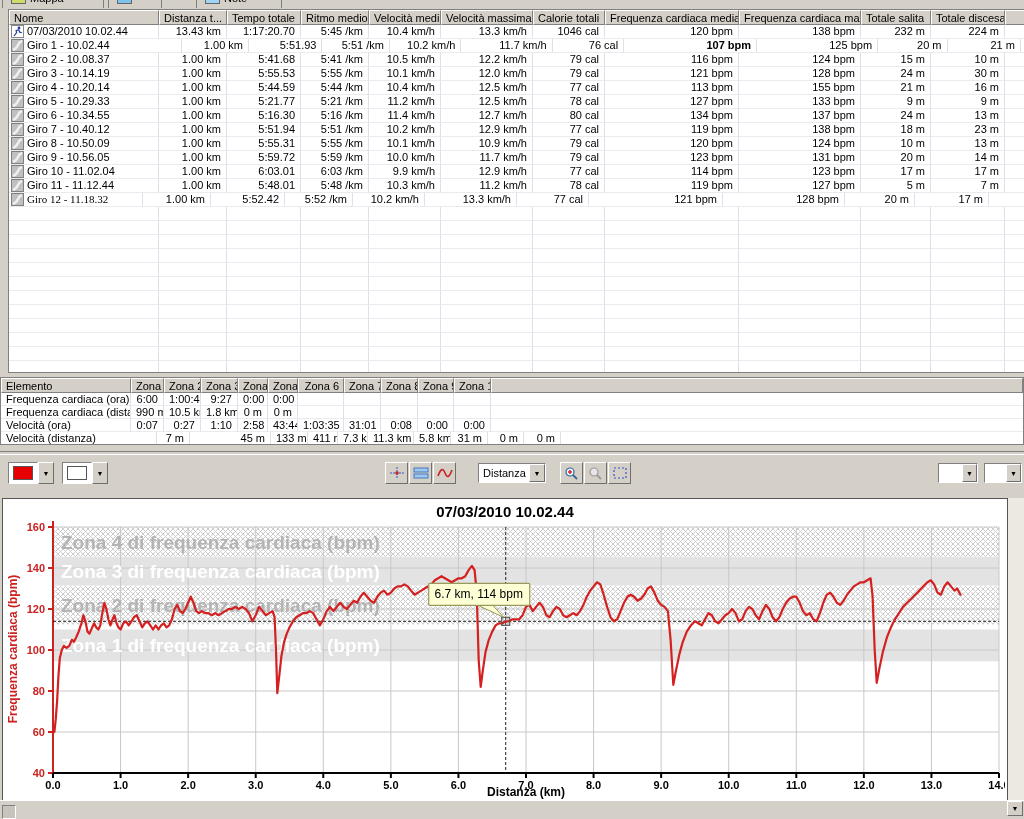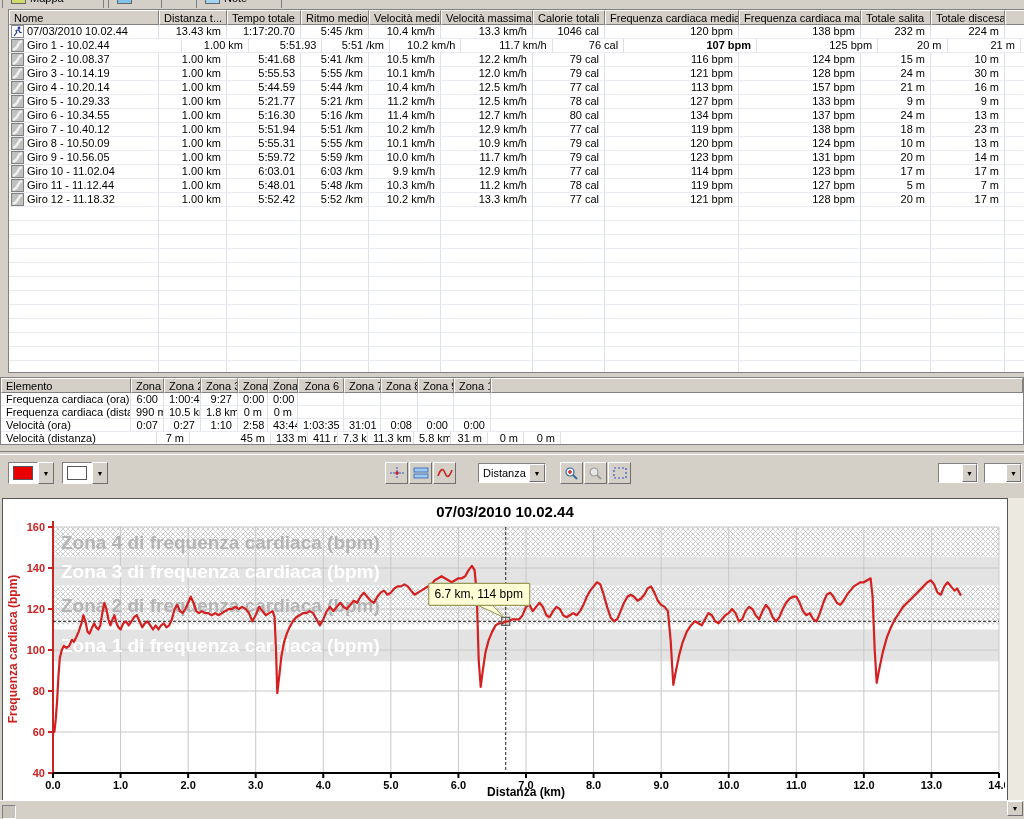--- a/index.html
+++ b/index.html
@@ -175,21 +175,21 @@
             </svg></span>
           <span>Giro 4 - 10.20.14</span>
         </div>
         <div class="td" style="width: 68px;">1.00 km</div>
         <div class="td" style="width: 74px;">5:44.59</div>
         <div class="td" style="width: 68px;">5:44 /km</div>
         <div class="td" style="width: 72px;">10.4 km/h</div>
         <div class="td" style="width: 92px;">12.5 km/h</div>
         <div class="td" style="width: 72px;">77 cal</div>
         <div class="td" style="width: 134px;">113 bpm</div>
-        <div class="td" style="width: 122px;">157 bpm</div>
+        <div class="td" style="width: 122px;">155 bpm</div>
         <div class="td" style="width: 70px;">21 m</div>
         <div class="td" style="width: 74px;">16 m</div>
         <div class="td" style="flex: 1 1 0%; border-right: none;"></div>
       </div>
       <div class="tr">
         <div class="td name" style="width: 150px;">
           <span class="rowico"><svg width="13" height="13" viewBox="0 0 13 13">
               <rect x="0.5" y="0.5" width="12" height="12" fill="#c0c0c0" stroke="#808080"></rect>
               <path d="M2 11 Q6 9 7 6 Q8 3 11 2" stroke="#efefef" stroke-width="2.4" fill="none"></path>
             </svg></span>
@@ -321,21 +321,21 @@
         <div class="td" style="width: 72px;">10.3 km/h</div>
         <div class="td" style="width: 92px;">11.2 km/h</div>
         <div class="td" style="width: 72px;">78 cal</div>
         <div class="td" style="width: 134px;">119 bpm</div>
         <div class="td" style="width: 122px;">127 bpm</div>
         <div class="td" style="width: 70px;">5 m</div>
         <div class="td" style="width: 74px;">7 m</div>
         <div class="td" style="flex: 1 1 0%; border-right: none;"></div>
       </div>
       <div class="tr">
-        <div class="td name" style="width: 150px;">
+        <div class="td name" style="width: 134px; font-family: Liberation Serif, serif;">
           <span class="rowico"><svg width="13" height="13" viewBox="0 0 13 13">
               <rect x="0.5" y="0.5" width="12" height="12" fill="#c0c0c0" stroke="#808080"></rect>
               <path d="M2 11 Q6 9 7 6 Q8 3 11 2" stroke="#efefef" stroke-width="2.4" fill="none"></path>
             </svg></span>
           <span>Giro 12 - 11.18.32</span>
         </div>
         <div class="td" style="width: 68px;">1.00 km</div>
         <div class="td" style="width: 74px;">5:52.42</div>
         <div class="td" style="width: 68px;">5:52 /km</div>
         <div class="td" style="width: 72px;">10.2 km/h</div>

